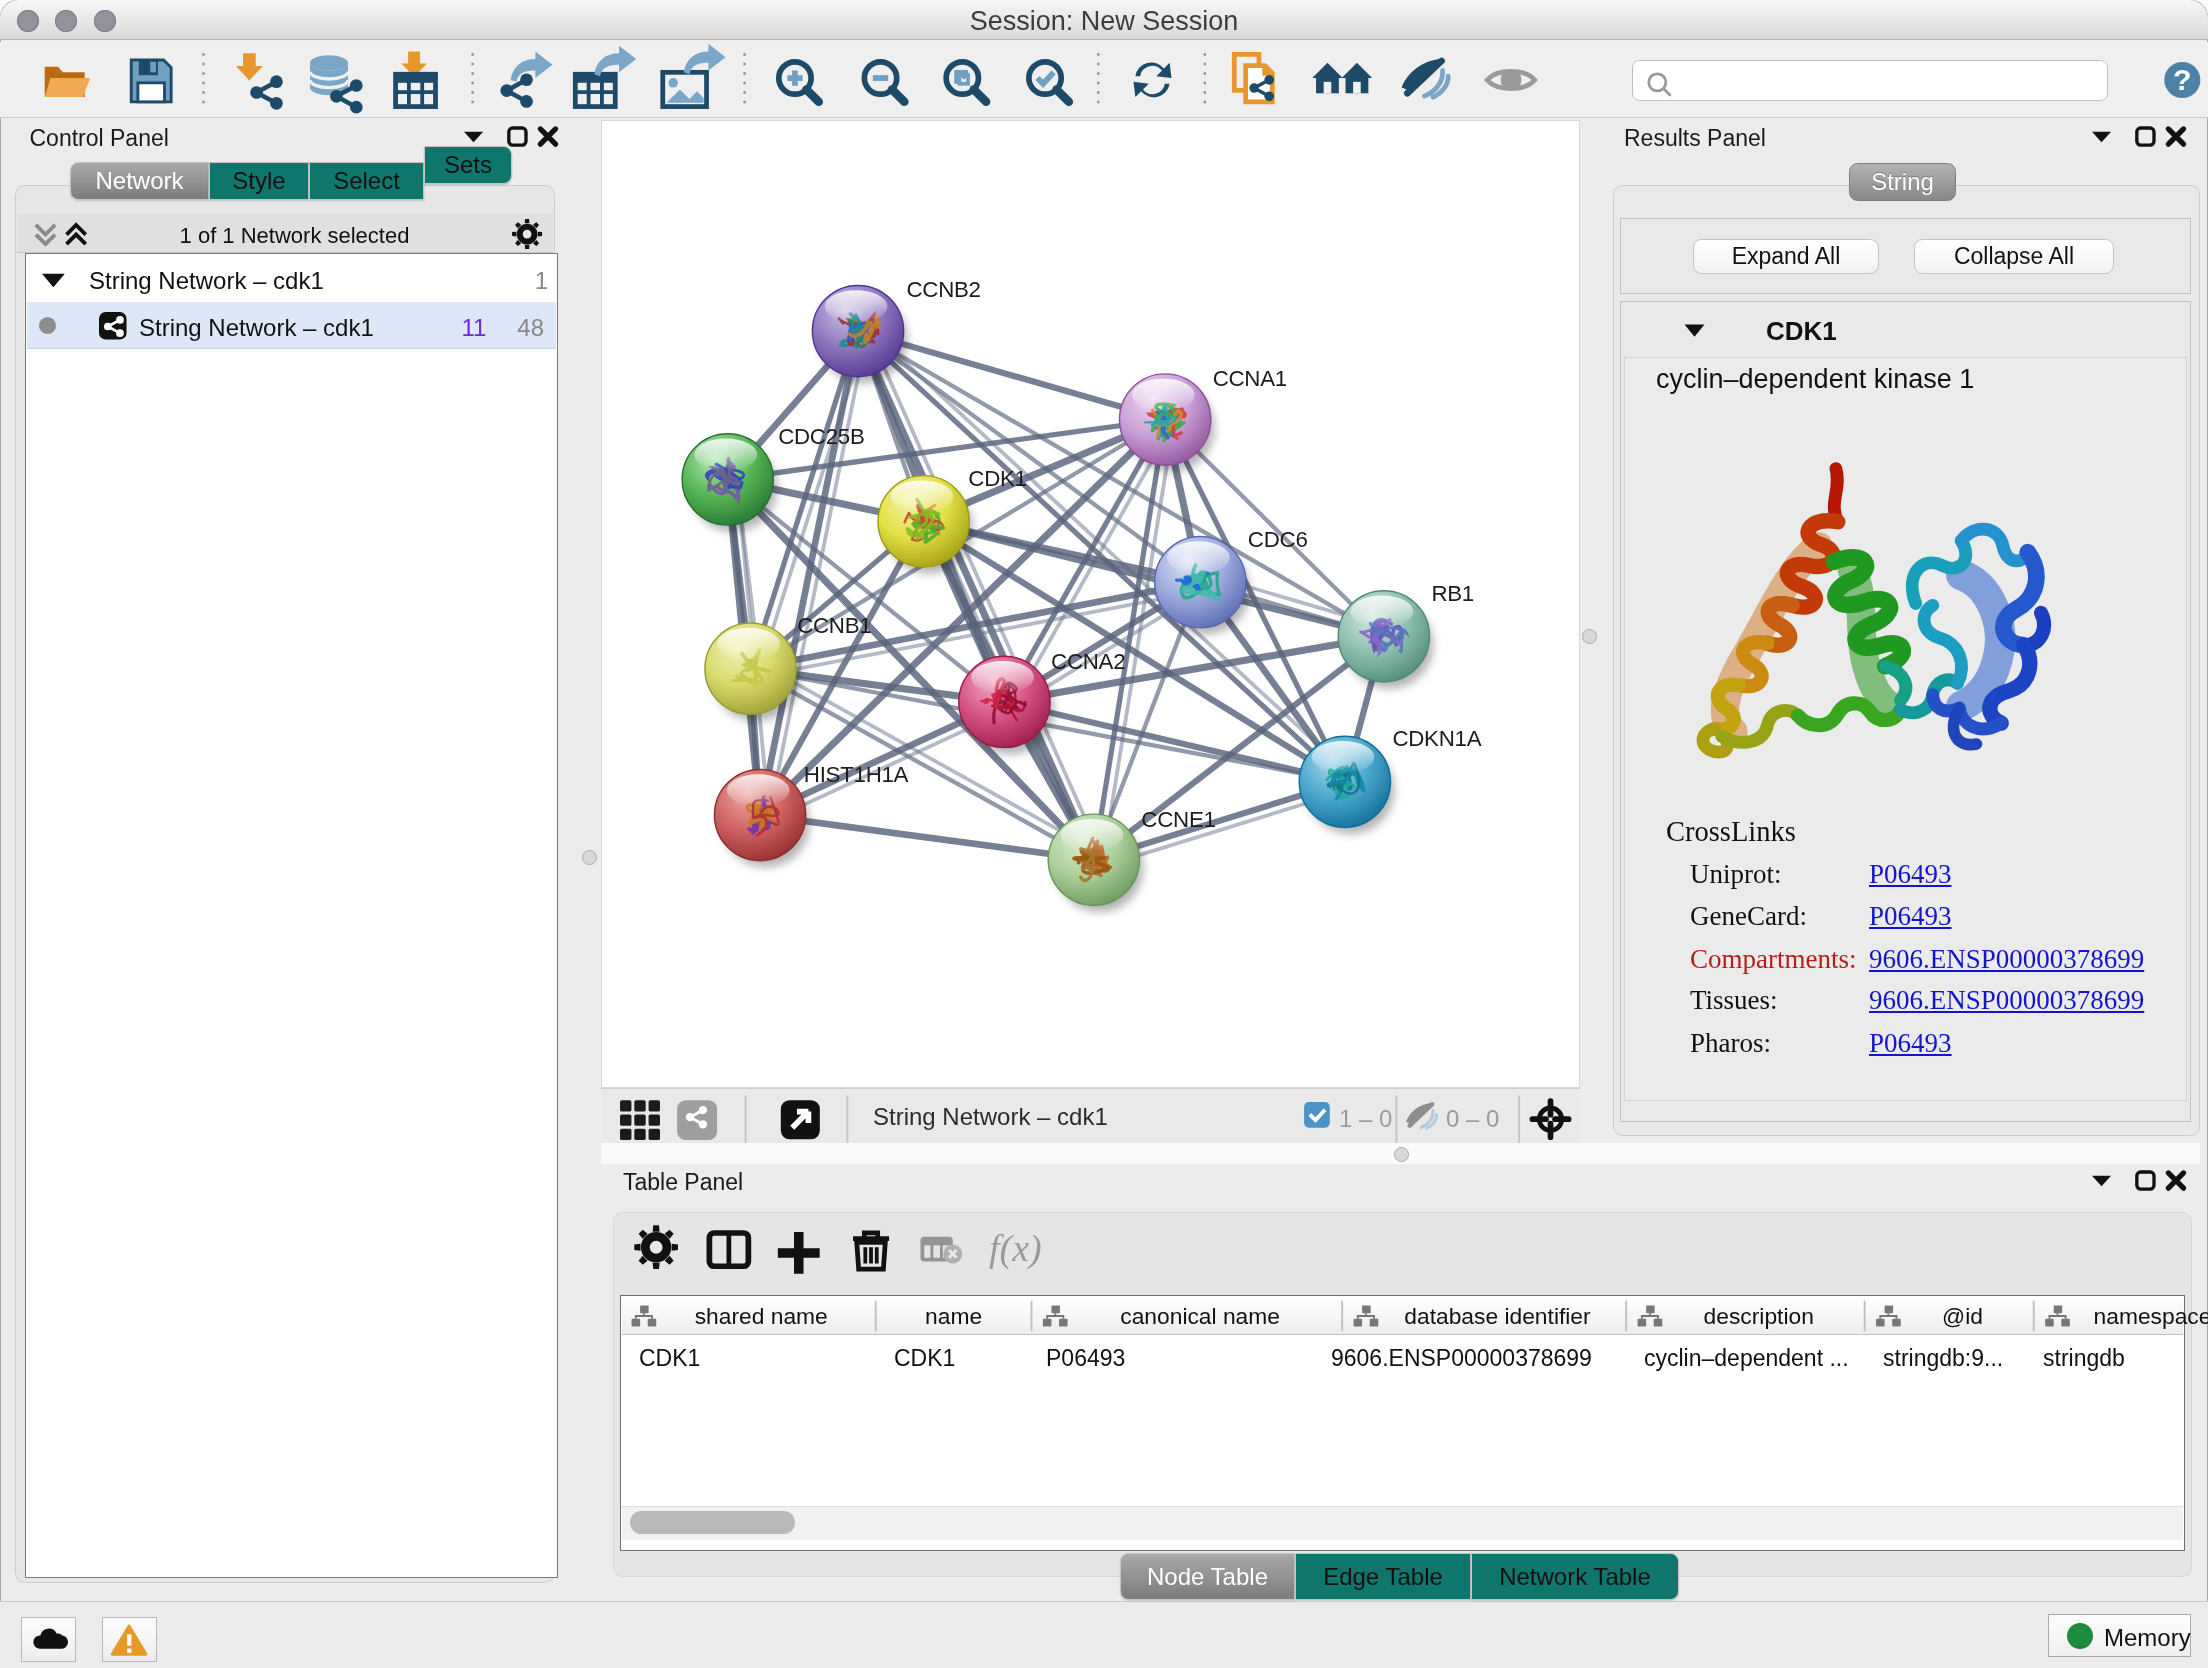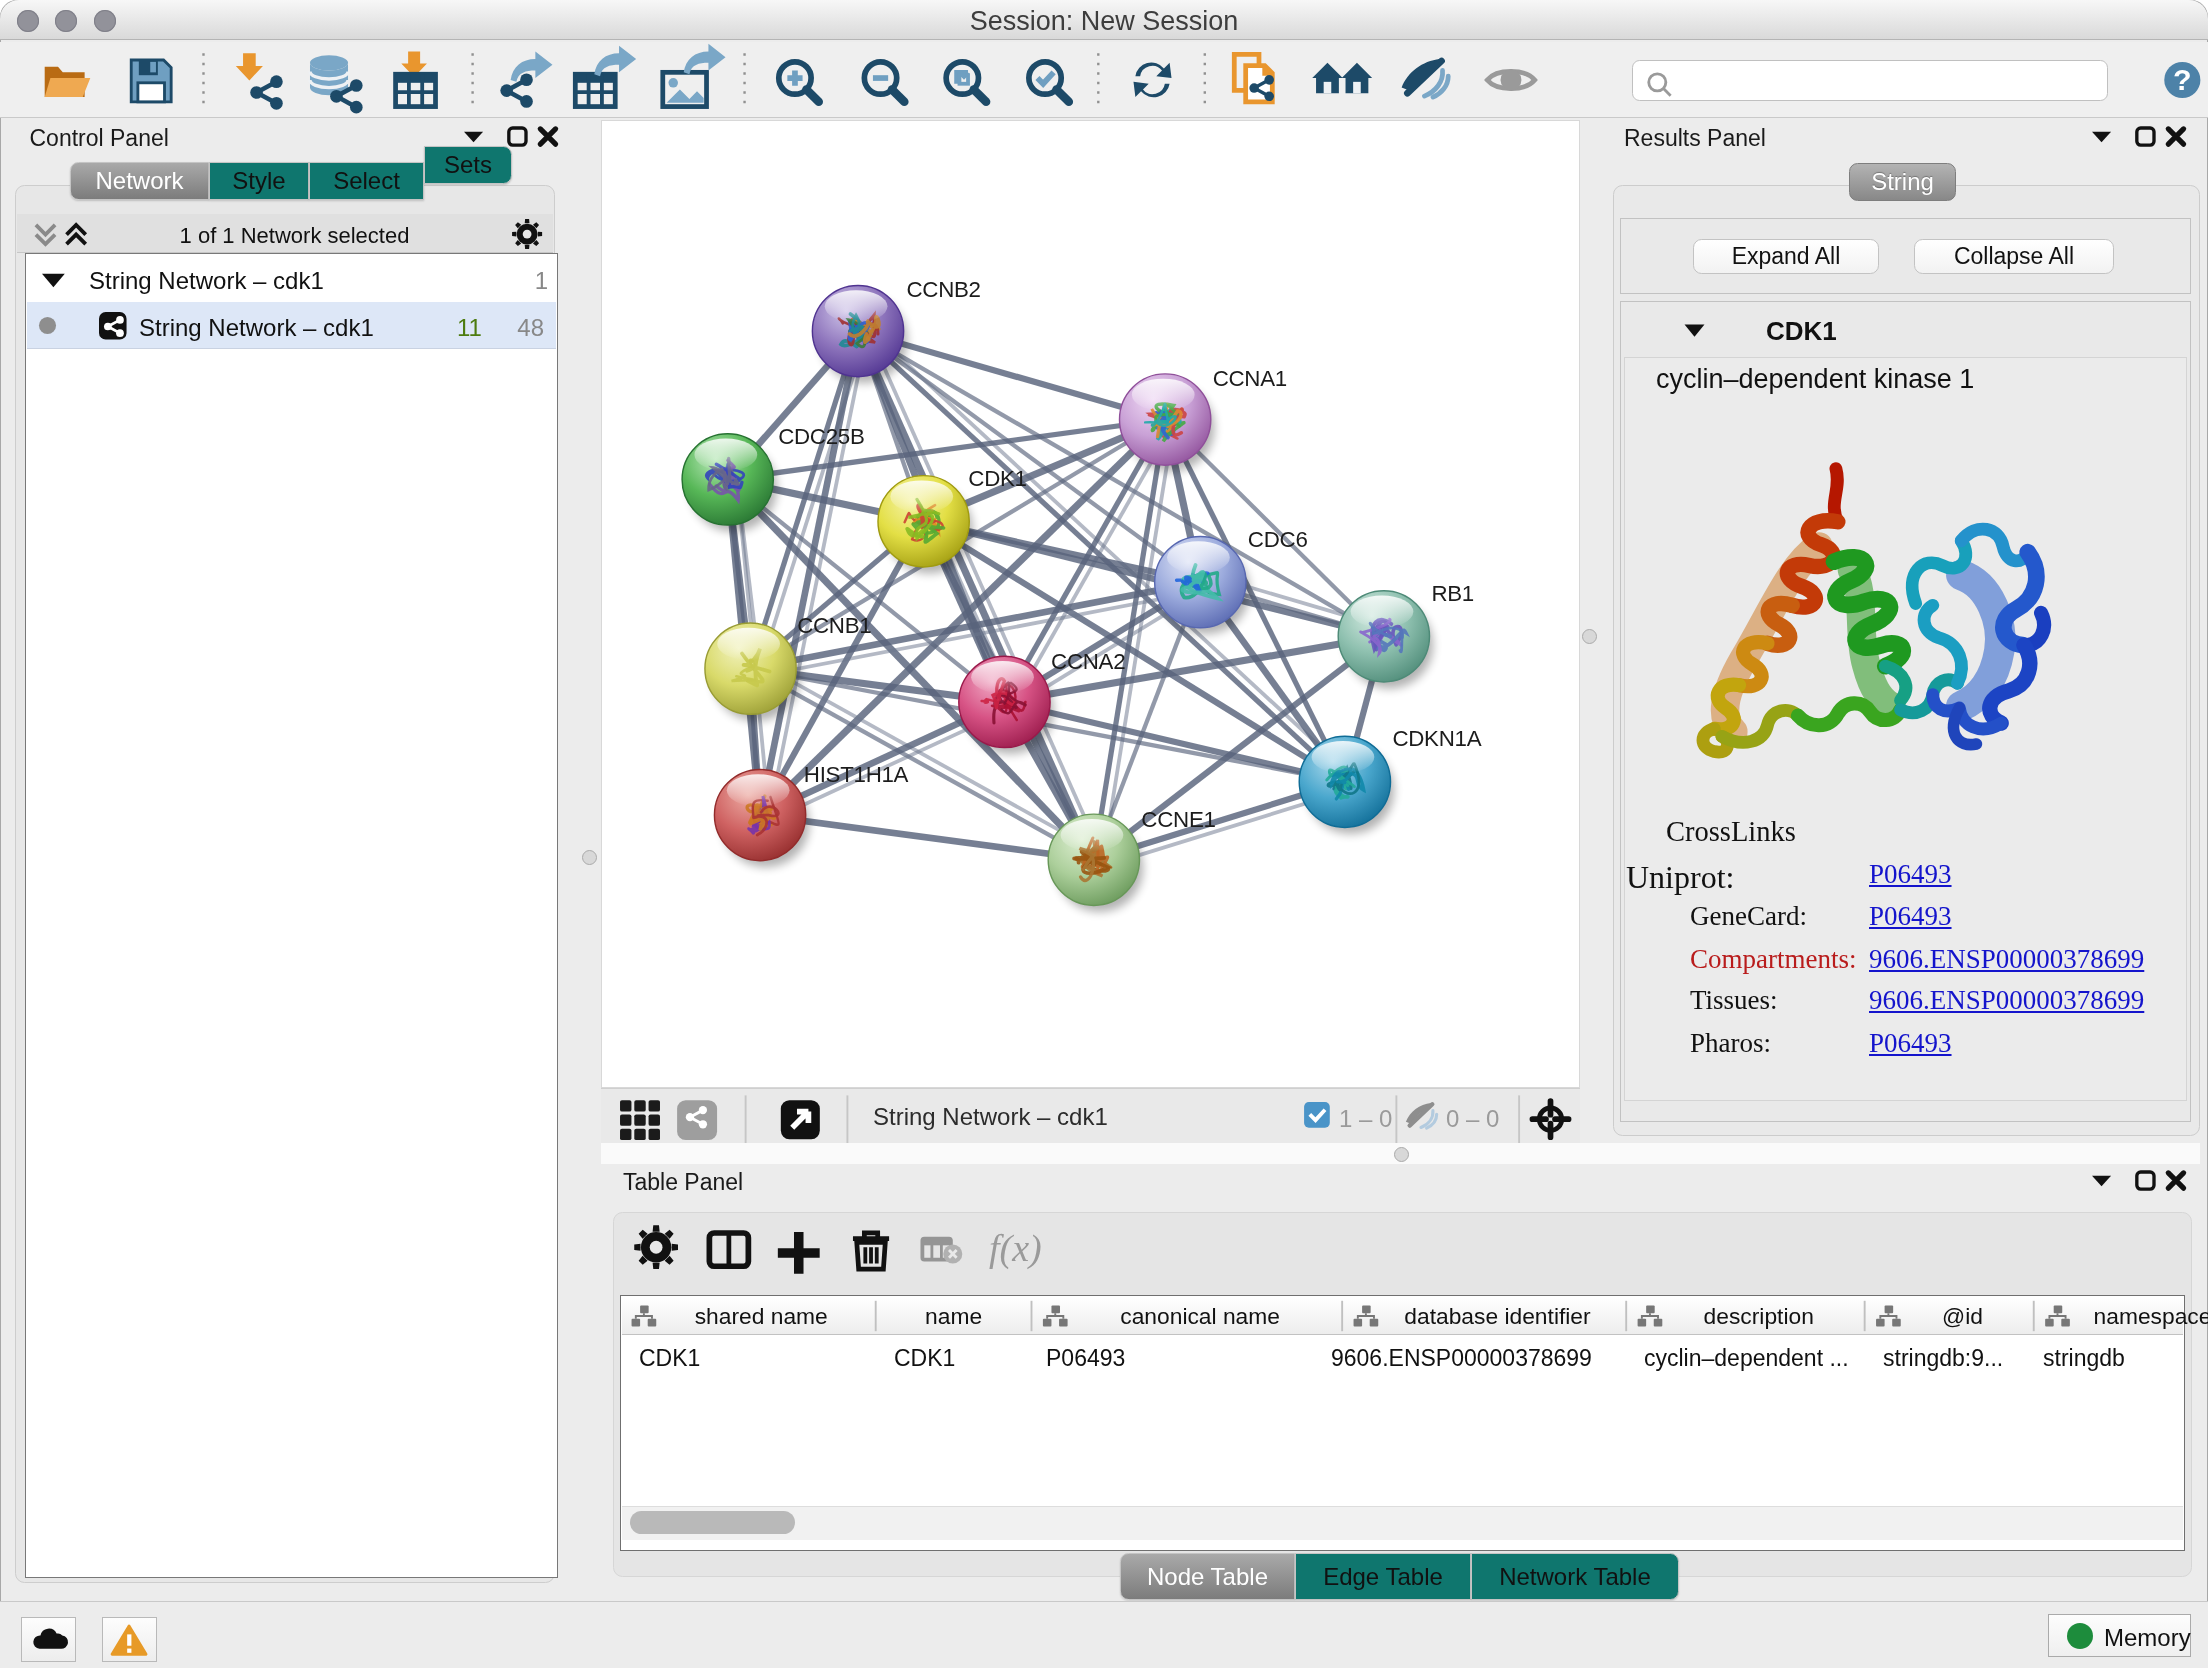--- a/index.html
+++ b/index.html
@@ -185,21 +185,21 @@
 <svg style="position:absolute;left:99px;top:312px;overflow:visible" width="28.5" height="28.5" viewBox="0 0 30 30">
     <rect x="0" y="0" width="29" height="29" rx="7" fill="#111"></rect>
     <g transform="translate(7,6) scale(0.58)" fill="#fff">
 <circle cx="26" cy="4" r="7"></circle>
       <circle cx="4" cy="16" r="7"></circle>
       <circle cx="26" cy="28" r="7"></circle>
 <path d="M4 16 L26 4 M4 16 L26 28" stroke="#fff" stroke-width="5" fill="none"></path>
 </g>
   </svg>
 <div class="abs" style="left:139px;top:314px;font-size:24px;color:#111">String Network – cdk1</div>
-<div class="abs" style="left:457px;top:314px;width:34px;text-align:left;font-size:24px;color:#4d7c0f">11</div>
+<div class="abs" style="left:457px;top:314px;width:34px;text-align:center;font-size:24px;color:#6d28d9">11</div>
 <div class="abs" style="left:510px;top:314px;width:34px;text-align:right;font-size:24px;color:#888">48</div>
 <div class="whitebox" style="left:601px;top:120px;width:979px;height:968px;border:1px solid #d8d8d8"></div>
 <svg style="position:absolute;left:601px;top:120px;overflow:visible" width="979" height="968" viewBox="0 0 1029 1018">
     <defs>
       <filter id="blur5" x="-40%" y="-40%" width="180%" height="180%">
         <feGaussianBlur stdDeviation="5"></feGaussianBlur>
       </filter>
       <linearGradient id="gloss" x1="0" y1="0" x2="0" y2="1">
         <stop offset="0" stop-color="#fff" stop-opacity="0.9"></stop>
         <stop offset="1" stop-color="#fff" stop-opacity="0"></stop>
@@ -549,21 +549,21 @@
     <path d="M252 150 C240 118 260 100 280 110 C300 120 312 102 300 84" fill="none" stroke="#18a0bb" stroke-width="13.5" stroke-linecap="round" stroke-linejoin="round" opacity="1"></path>
     <path d="M300 84 C316 64 340 70 344 90 C348 108 364 110 370 96" fill="none" stroke="#2492cc" stroke-width="13.5" stroke-linecap="round" stroke-linejoin="round" opacity="1"></path>
     <path d="M296 234 C306 214 298 192 276 186 C258 180 256 160 270 152" fill="none" stroke="#1b9ec2" stroke-width="13.5" stroke-linecap="round" stroke-linejoin="round" opacity="1"></path>
     <path d="M370 96 C386 118 380 144 358 156 C336 168 342 192 366 194" fill="none" stroke="#2458cc" stroke-width="17.6" stroke-linecap="round" stroke-linejoin="round" opacity="1"></path>
     <path d="M366 194 C384 194 392 176 384 160" fill="none" stroke="#1a3fc0" stroke-width="14.9" stroke-linecap="round" stroke-linejoin="round" opacity="1"></path>
     <path d="M366 194 C378 212 372 236 350 242 C326 248 324 268 342 276" fill="none" stroke="#1c44c4" stroke-width="16.2" stroke-linecap="round" stroke-linejoin="round" opacity="1"></path>
     <path d="M342 276 C320 290 300 278 298 260 C282 268 270 260 270 246" fill="none" stroke="#2450c8" stroke-width="13.5" stroke-linecap="round" stroke-linejoin="round" opacity="1"></path>
     <path d="M298 260 C284 286 296 302 316 298" fill="none" stroke="#1f45bb" stroke-width="12.2" stroke-linecap="round" stroke-linejoin="round" opacity="1"></path>
   </svg>
 <div class="abs" style="left:1666px;top:816px;font-size:28.5px;font-weight:normal;font-family:'Liberation Serif',serif;color:#111">CrossLinks</div>
-<div class="abs" style="left:1626px;top:859px;font-size:32px;font-family:'Liberation Serif',serif;color:#111">Uniprot:</div>
+<div class="abs" style="left:1690px;top:859px;font-size:27px;font-family:'Liberation Serif',serif;color:#111">Uniprot:</div>
 <div class="abs" style="left:1869px;top:859px;font-size:27px;font-family:'Liberation Serif',serif;"><a class="lnk">P06493</a></div>
 <div class="abs" style="left:1690px;top:901px;font-size:27px;font-family:'Liberation Serif',serif;color:#111">GeneCard:</div>
 <div class="abs" style="left:1869px;top:901px;font-size:27px;font-family:'Liberation Serif',serif;"><a class="lnk">P06493</a></div>
 <div class="abs" style="left:1690px;top:944px;font-size:27px;font-family:'Liberation Serif',serif;color:#b91c1c">Compartments:</div>
 <div class="abs" style="left:1869px;top:944px;font-size:27px;font-family:'Liberation Serif',serif;"><a class="lnk">9606.ENSP00000378699</a></div>
 <div class="abs" style="left:1690px;top:985px;font-size:27px;font-family:'Liberation Serif',serif;color:#111">Tissues:</div>
 <div class="abs" style="left:1869px;top:985px;font-size:27px;font-family:'Liberation Serif',serif;"><a class="lnk">9606.ENSP00000378699</a></div>
 <div class="abs" style="left:1690px;top:1028px;font-size:27px;font-family:'Liberation Serif',serif;color:#111">Pharos:</div>
 <div class="abs" style="left:1869px;top:1028px;font-size:27px;font-family:'Liberation Serif',serif;"><a class="lnk">P06493</a></div>
 <div class="abs ptitle" style="left:623px;top:1169px">Table Panel</div>

